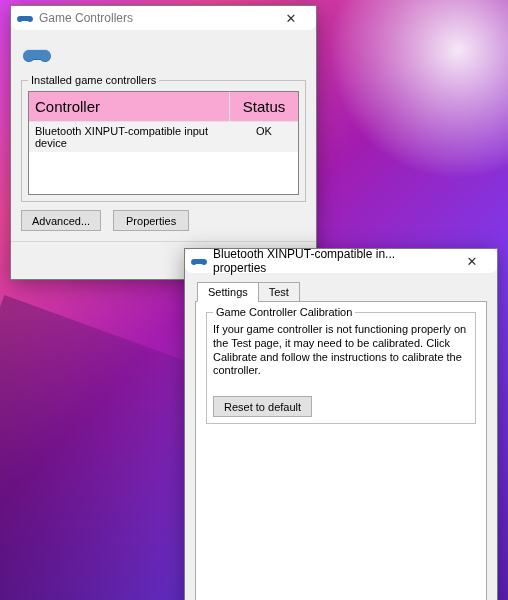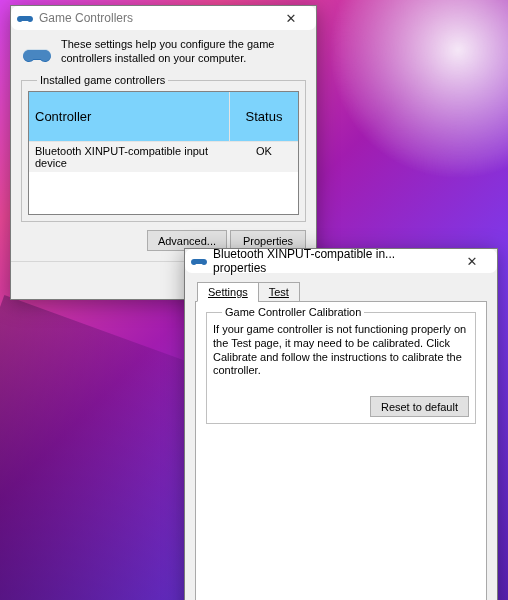--- a/index.html
+++ b/index.html
@@ -47,54 +47,54 @@
 
   .body { padding: 8px 10px 10px; color:#000; }
   .help-row { display:flex; gap:8px; margin-bottom:10px; }
   .help-row .icon { width:32px; height:32px; flex:none; }
   .help-row .txt { font-size:11px; line-height:1.25; }
 
   .groupbox {
     border:1px solid #c0c0c0; position:relative; padding:10px 6px 6px; margin-bottom:8px;
   }
   .groupbox > .legend {
-    position:absolute; top:-7px; left:15px; background:#f0f0f0; padding:0 3px; font-size:11px;
+    position:absolute; top:-7px; left:6px; background:#f0f0f0; padding:0 3px; font-size:11px;
   }
 
   .listbox {
     border:1px solid #828282; background:#fff;
   }
   .listhdr { display:flex; background:#fff; border-bottom:1px solid #e4e4e4; }
   .listhdr .col {
-    padding:17px 6px; font-size:13px; border-right:1px solid #e4e4e4;
-    background:#7dd3fc;
+    padding:6px 6px; font-size:15px; border-right:1px solid #e4e4e4;
+    background:#f9a8d4;
   }
   .listhdr .col.c1 { flex:1; }
   .listhdr .col.c2 { width:68px; text-align:center; border-right:none; }
   .listrow { display:flex; background:#f2f2f2; }
   .listrow .cell { padding:3px 6px; font-size:11px; }
   .listrow .cell.c1 { flex:1; }
   .listrow .cell.c2 { width:68px; text-align:center; }
   .listbody { height:72px; }
 
-  .btnrow { display:flex; justify-content:flex-end; gap:3px; margin-top:6px; }
+  .btnrow { display:flex; justify-content:flex-start; gap:12px; margin-top:6px; }
   .btn {
     min-width:76px; height:21px; padding:0 10px;
     border:1px solid #adadad; background:#e1e1e1; font-size:11px;
     display:inline-flex; align-items:center; justify-content:center;
     cursor:default;
   }
   .btn[disabled] { color:#9b9b9b; background:#e6e6e6; }
   .footer {
     border-top:1px solid #d6d6d6; background:#f0f0f0; padding:8px 10px;
     display:flex; justify-content:flex-end; gap:8px;
   }
 
   
-  .tabstrip { display:flex; border-bottom:1px solid #a9a9a9; padding-left:2px;text-decoration:underline; }
+  .tabstrip { display:flex; border-bottom:1px solid #a9a9a9; padding-left:2px; }
   .tab {
     padding:3px 10px; border:1px solid #a9a9a9; background:#f0f0f0;
     font-size:11px; position:relative; top:1px; margin-right:-1px;
   }
   .tab.active { background:#fff; border-bottom:1px solid #fff; }
   .tabpanel {
     border:1px solid #a9a9a9; border-top:none; background:#fff;
     padding:10px; height:304px;
   }
 
@@ -114,21 +114,20 @@
     <span class="x">✕</span>
   </div>
   <div class="body">
     <div class="help-row">
       <div class="icon gc-icon">
         <svg viewBox="0 0 32 32">
             <path fill="#2a6fb3" d="M8 12c-3.3 0-6 2.7-6 6s2.7 6 6 6c1.8 0 3.4-.8 4.5-2h7c1.1 1.2 2.7 2 4.5 2 3.3 0 6-2.7 6-6s-2.7-6-6-6H8z"></path>
             <path fill="#8fbde2" d="M8 11c-3.3 0-6 2.7-6 6s2.7 6 6 6c1.8 0 3.4-.8 4.5-2h7c1.1 1.2 2.7 2 4.5 2 3.3 0 6-2.7 6-6s-2.7-6-6-6H8z" opacity=".3"></path>
           </svg>
       </div>
-      <div class="txt">These settings help you configure the game controllers installed on your computer.</div>
     </div>
 
     <div class="groupbox">
       <span class="legend">Installed game controllers</span>
       <div class="listbox">
         <div class="listhdr">
           <div class="col c1">Controller</div>
           <div class="col c2">Status</div>
         </div>
         <div class="listbody">

